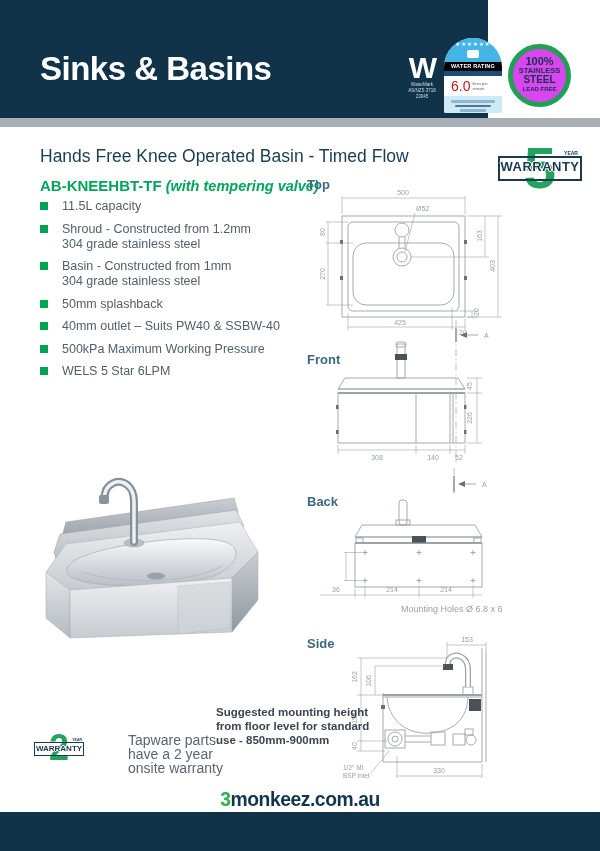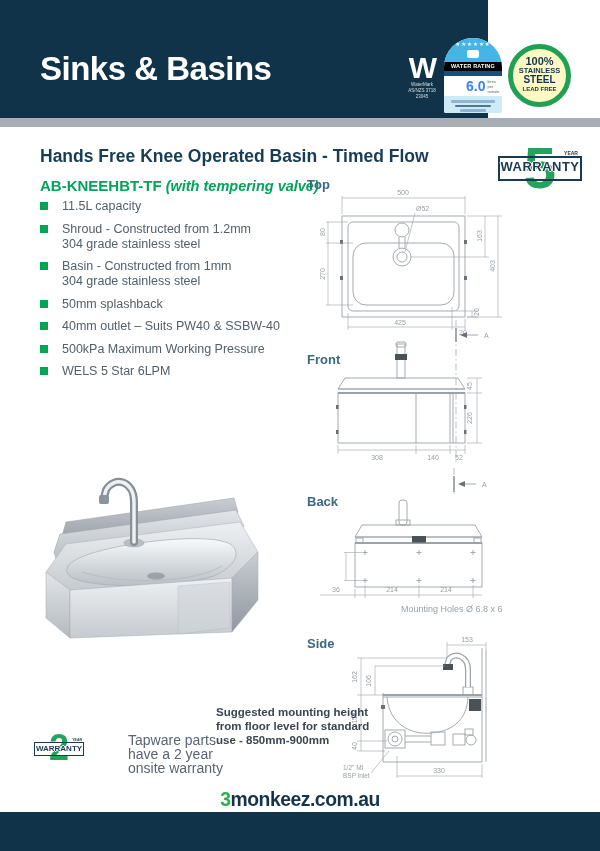--- a/index.html
+++ b/index.html
@@ -17,36 +17,36 @@
   
   .wels{position:absolute;left:444px;top:38px;width:58px;height:75px;background:#fff;
         border-radius:29px 29px 2px 2px;overflow:hidden;}
   .wels-top{height:24px;background:#45b5e6;text-align:center;}
   .wels-stars{font-size:5.5px;color:#fff;letter-spacing:1px;padding-top:3px;line-height:7px;}
   .wels-logo{width:12px;height:8px;background:#fff;border-radius:2px;margin:2px auto 0;}
   .wels-title{background:#000;color:#fff;font-size:5.5px;font-weight:700;text-align:center;
               height:9px;line-height:9px;letter-spacing:.2px;}
   .wels-url{background:#1b4d7a;height:5px;}
   .wels-mid{background:#fff;height:20px;display:flex;align-items:center;}
-  .wels-rating{font-size:14px;font-weight:700;color:#3b82f6;padding-left:22px;}
+  .wels-rating{font-size:14px;font-weight:400;color:#b91c1c;padding-left:7px;}
   .wels-unit{font-size:4px;color:#5a6570;line-height:5px;padding-left:2px;white-space:pre-line;}
   .wels-bottom{background:#cfeaf7;height:17px;padding-top:2px;}
   .wels-bar{display:block;height:2.5px;background:#8fb6cc;border-radius:1px;margin:2px 7px 0;}
   .wels-bar.b2{margin:2px 11px 0;background:#4e7691;}
   .wels-bar.b3{margin:2px 16px 0;}
   
   .ssb{position:absolute;left:508px;top:44px;width:63px;height:63px;border-radius:50%;
-       background:#fef9c3;border:5px solid #1fa053;box-sizing:border-box;text-align:center;
+       background:#d946ef;border:5px solid #1fa053;box-sizing:border-box;text-align:center;
        color:#12344d;padding-top:7px;}
   .ss1{font-size:11px;font-weight:800;line-height:11px;}
   .ss2{font-size:7.5px;font-weight:800;line-height:8px;}
   .ss3{font-size:10px;font-weight:800;line-height:10px;}
   .ss4{font-size:6px;font-weight:800;line-height:8px;}
   
-  .prod-title{position:absolute;left:40px;top:146px;margin:0;font-size:17.5px;font-weight:700;
+  .prod-title{position:absolute;left:40px;top:146px;margin:0;font-size:17.5px;font-weight:400;
               color:#173c54;}
   .prod-code{position:absolute;left:40px;top:177px;margin:0;font-size:15px;color:#00a45a;}
   .code{font-weight:800;}
   .code-note{font-style:italic;font-weight:600;margin-left:4px;font-size:14.5px;}
   
   .wbadge{position:absolute;}
   .w5{left:498px;top:140px;width:84px;height:56px;}
   .w2{left:34px;top:731px;width:50px;height:34px;}
   .w-box{position:absolute;left:0;right:0;border:2px solid #1b3a52;}
   .w5 .w-box{top:16px;height:21px;}

